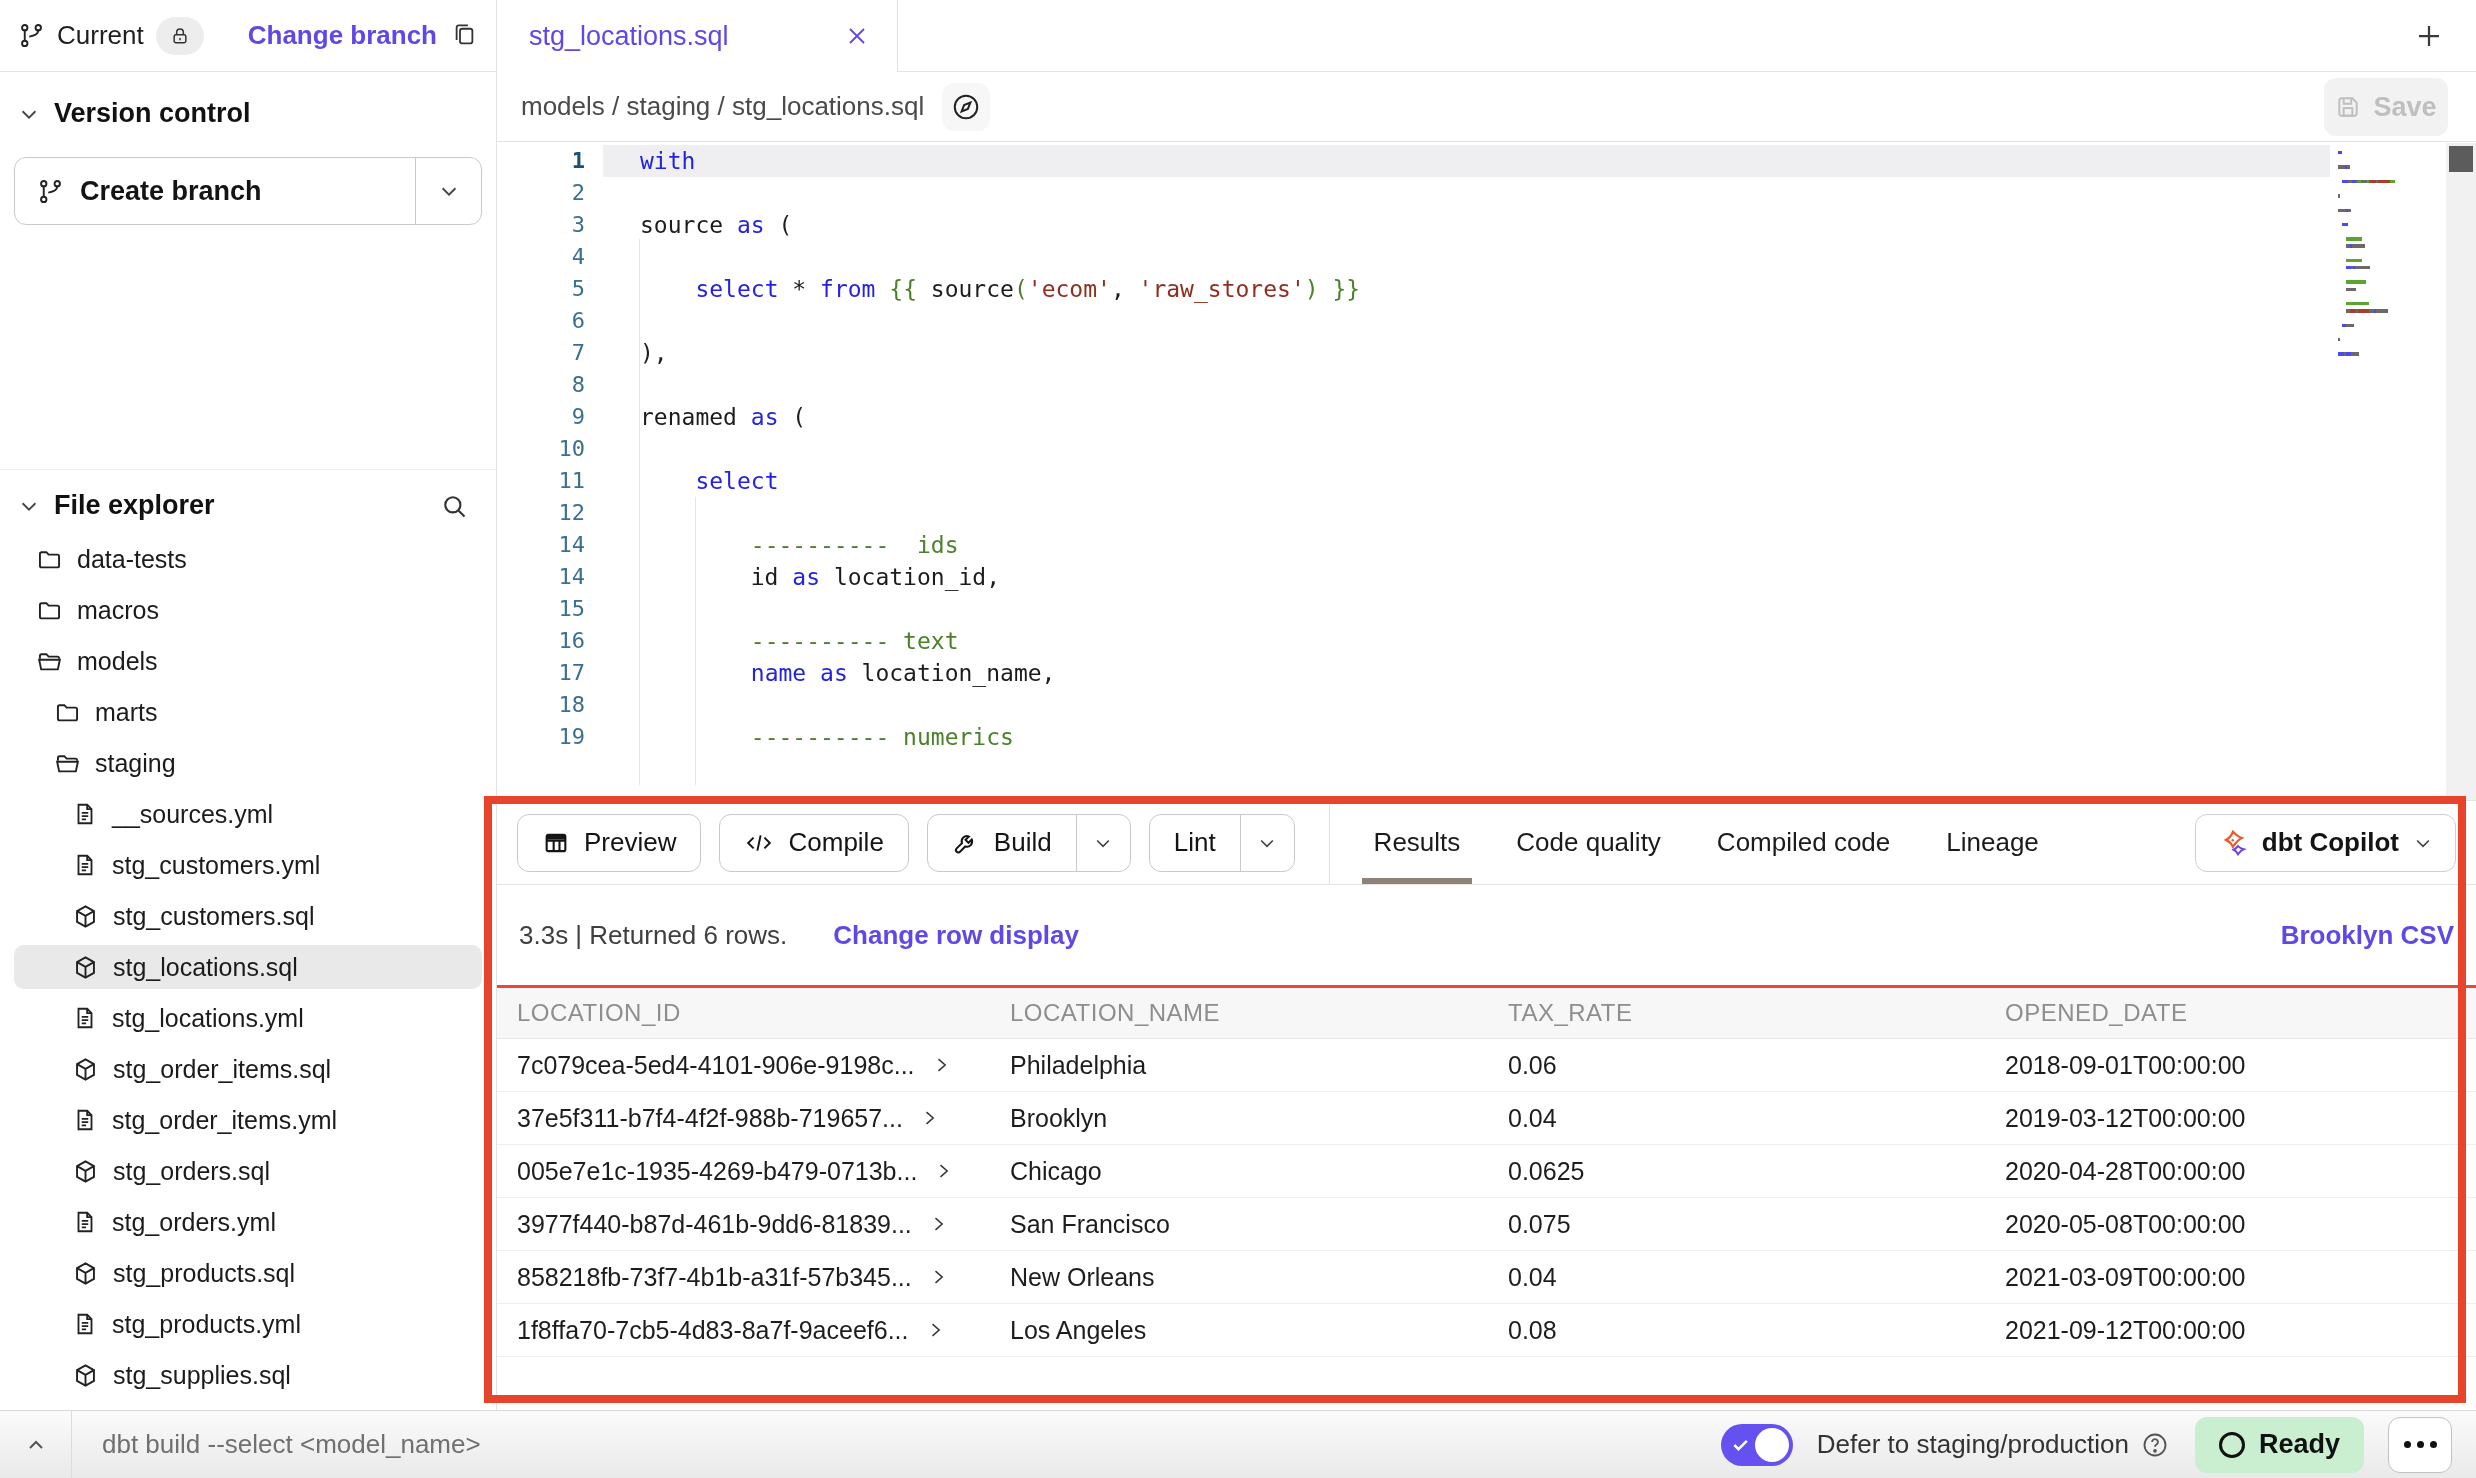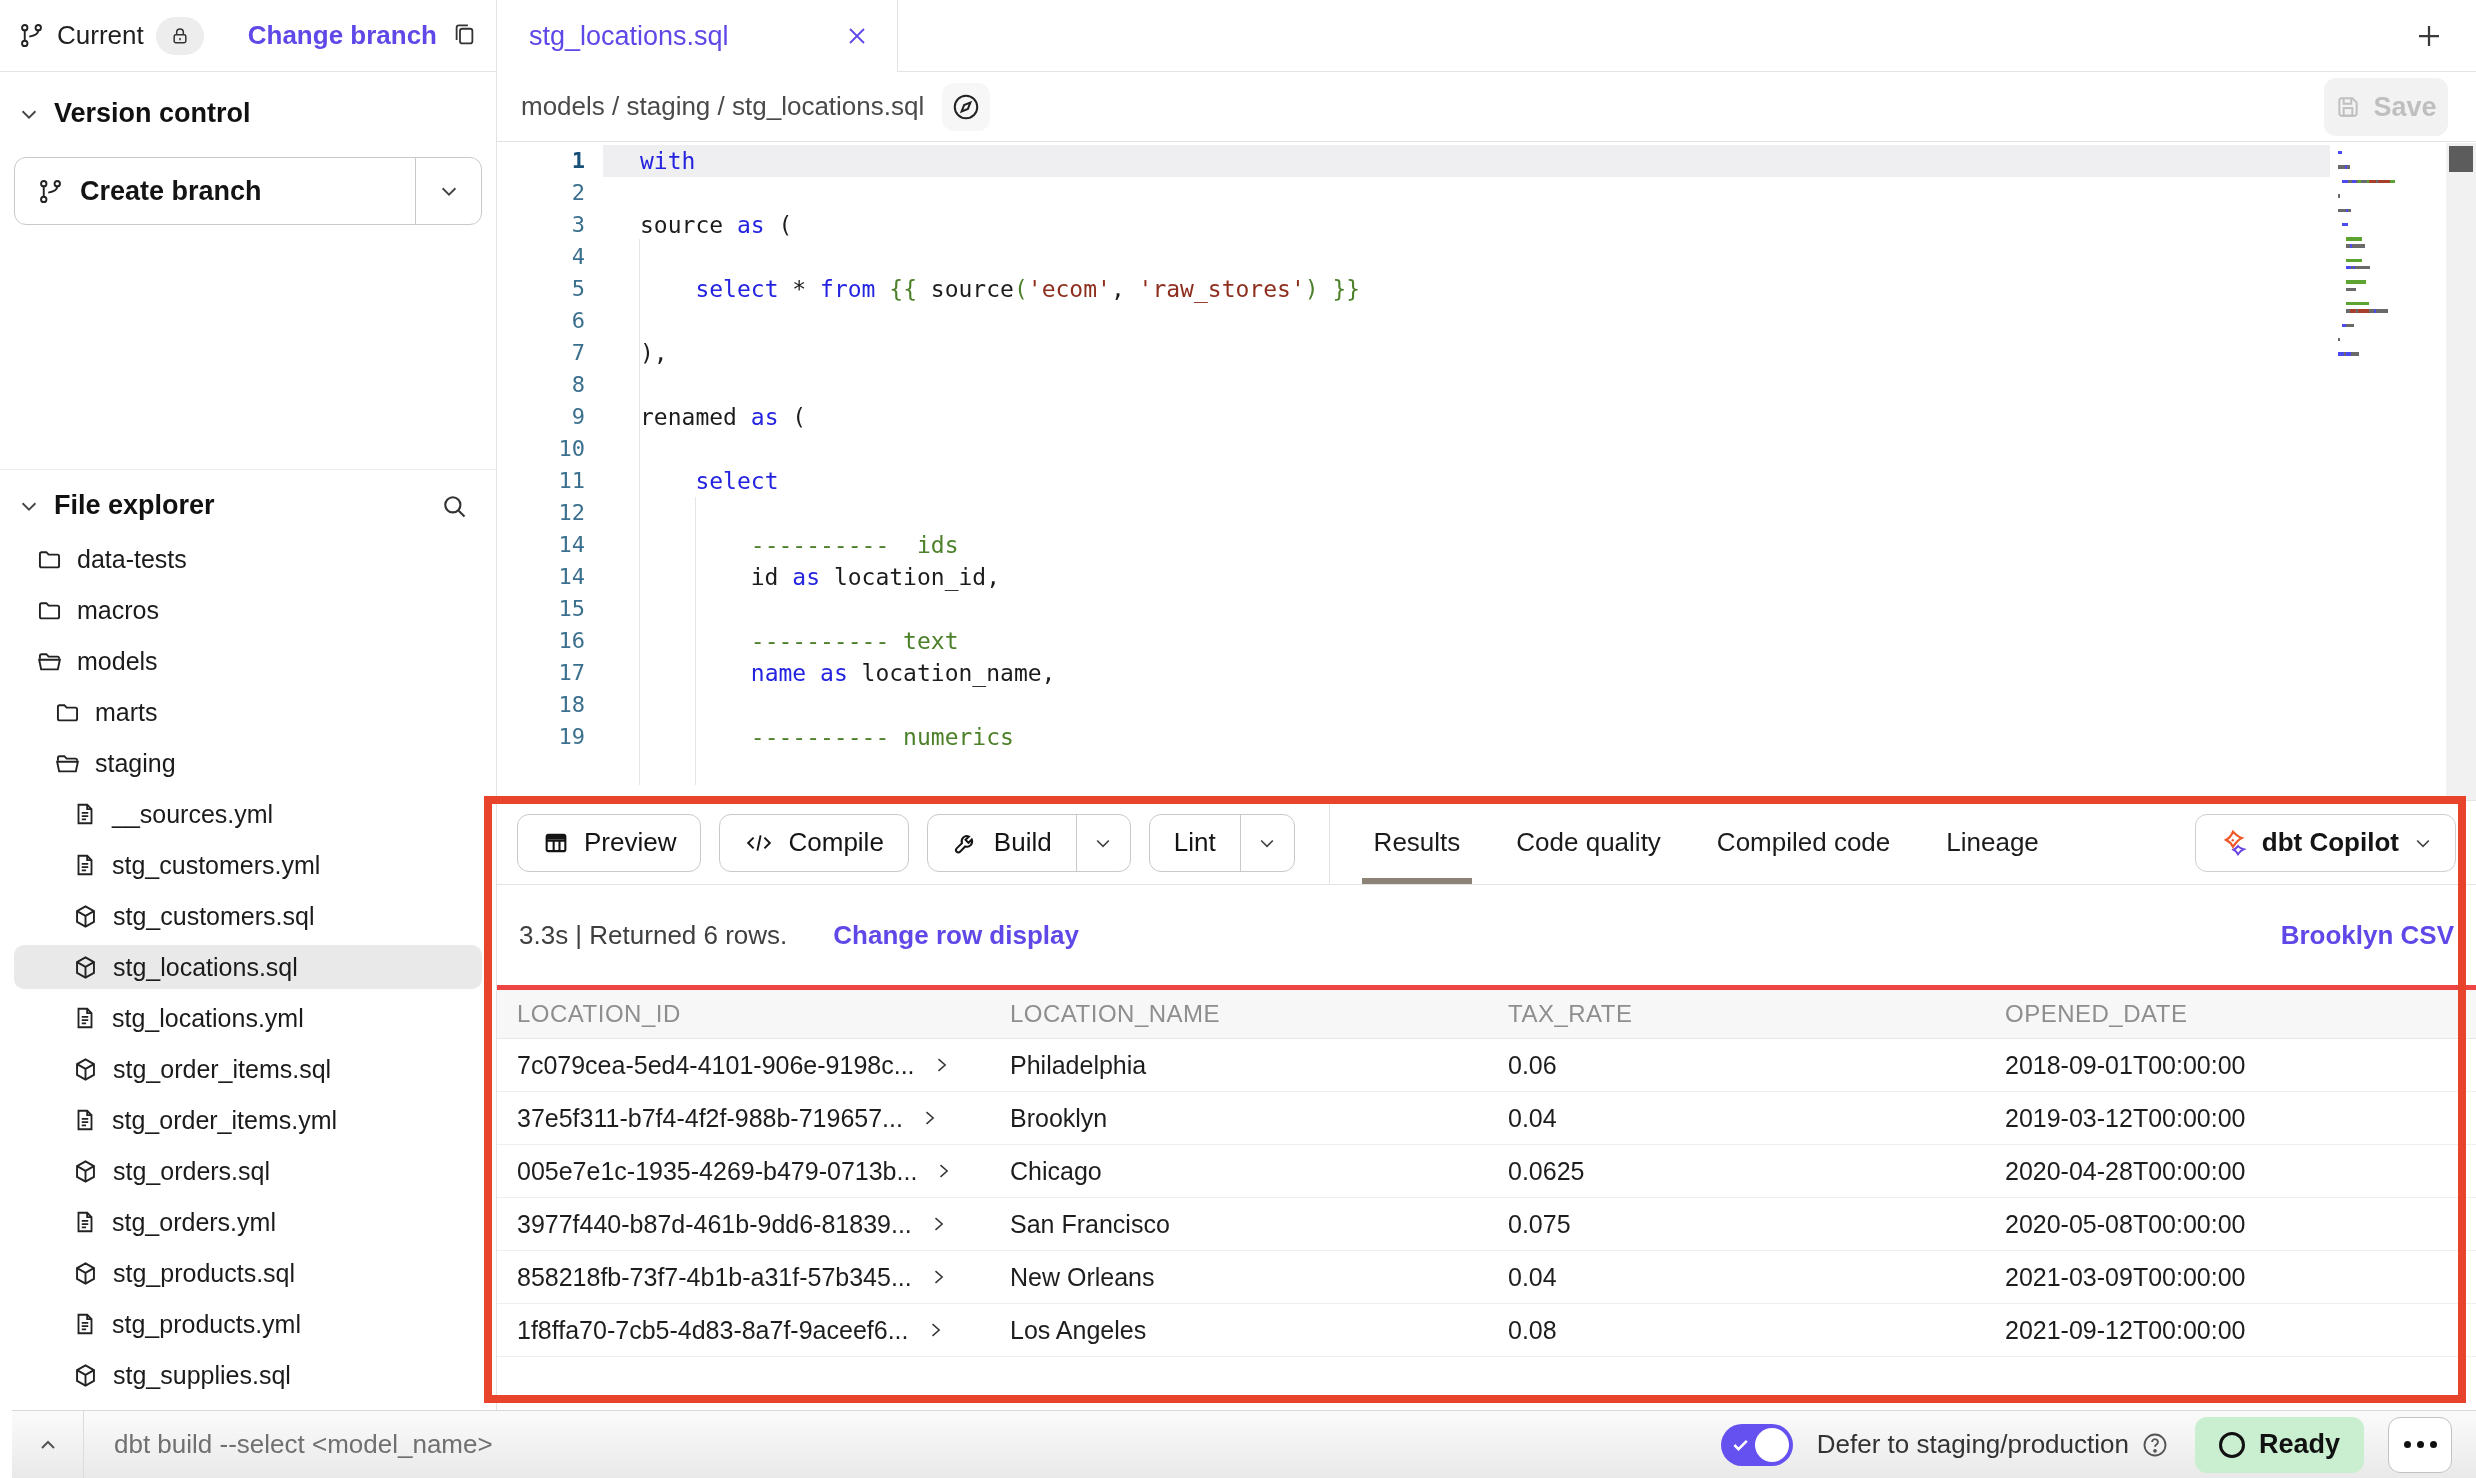--- a/index.html
+++ b/index.html
@@ -85,31 +85,31 @@
   .ptab { position:relative; display:flex; align-items:center; padding:0 28px; font-size:26px; color:#1b1b1b; cursor:pointer; }
   .ptab.active::after { content:''; position:absolute; left:16px; right:16px; bottom:0; height:6px; background:#8d8276; }
   .copilot-btn { margin-left:auto; margin-right:20px; height:58px; border:1px solid #cfcfcf; border-radius:12px; background:#fff; display:flex; align-items:center; gap:14px; padding:0 22px; font-size:26px; font-weight:600; color:#141414; cursor:pointer; }
 
   .metarow { height:100px; display:flex; align-items:center; padding:0 22px; }
   .meta-stats { font-size:26px; color:#3f3f3f; }
   .link { font-size:26px; font-weight:600; color:#5e48e8; cursor:pointer; }
   .meta-change { margin-left:46px; }
   .meta-dl { margin-left:auto; }
 
-  .rt-head { display:grid; grid-template-columns:493px 498px 497px auto; padding-left:20px; height:54px; align-items:center; background:#f7f7f7; border-top:5px solid #ef4444; border-bottom:1px solid #e8e8e8; }
+  .rt-head { display:grid; grid-template-columns:493px 498px 497px auto; padding-left:20px; height:54px; align-items:center; background:#f7f7f7; border-top:3px solid #ef4444; border-bottom:1px solid #e8e8e8; }
   .rt-head span { font-size:24px; letter-spacing:0.5px; color:#8e8e8e; font-weight:500; }
   .rt-row { display:grid; grid-template-columns:493px 498px 497px auto; padding-left:20px; height:53px; align-items:center; border-bottom:1px solid #efefef; font-size:25px; color:#1d1d1d; }
   .idcell { display:flex; align-items:center; gap:16px; }
   .rowchev { cursor:pointer; display:flex; }
 
   
   .annotation { position:absolute; left:484px; top:796px; width:1982px; height:607px; border:8px solid #e8432b; pointer-events:none; z-index:60; }
 
   
-  .statusbar { position:absolute; left:12px; right:0; bottom:0; height:68px; background:linear-gradient(#fbfbfb,#e9e9e9); border-top:1px solid #d8d8d8; display:flex; align-items:center; }
+  .statusbar { position:absolute; left:0; right:0; bottom:0; height:68px; background:linear-gradient(#fbfbfb,#e9e9e9); border-top:1px solid #d8d8d8; display:flex; align-items:center; }
   .sb-collapse { width:72px; height:100%; border-right:1px solid #dcdcdc; display:flex; align-items:center; justify-content:center; cursor:pointer; }
   .cli { margin-left:30px; font-size:26px; color:#707070; }
   .sb-right { margin-left:auto; display:flex; align-items:center; padding-right:24px; }
   .toggle { width:72px; height:42px; border-radius:21px; background:#6550f0; position:relative; cursor:pointer; flex:0 0 auto; }
   .toggle .knob { position:absolute; right:4px; top:4px; width:34px; height:34px; border-radius:50%; background:#fff; }
   .toggle svg { position:absolute; left:10px; top:11px; }
   .defer-label { margin-left:24px; font-size:26px; color:#333; }
   .help-icon { margin-left:12px; cursor:pointer; display:flex; }
   .ready-pill { margin-left:26px; height:56px; border-radius:12px; background:#c9efd0; display:flex; align-items:center; gap:14px; padding:0 24px; font-size:27px; font-weight:600; color:#111; cursor:pointer; }
   .ready-ring { width:26px; height:26px; border:3px solid #111; border-radius:50%; }

